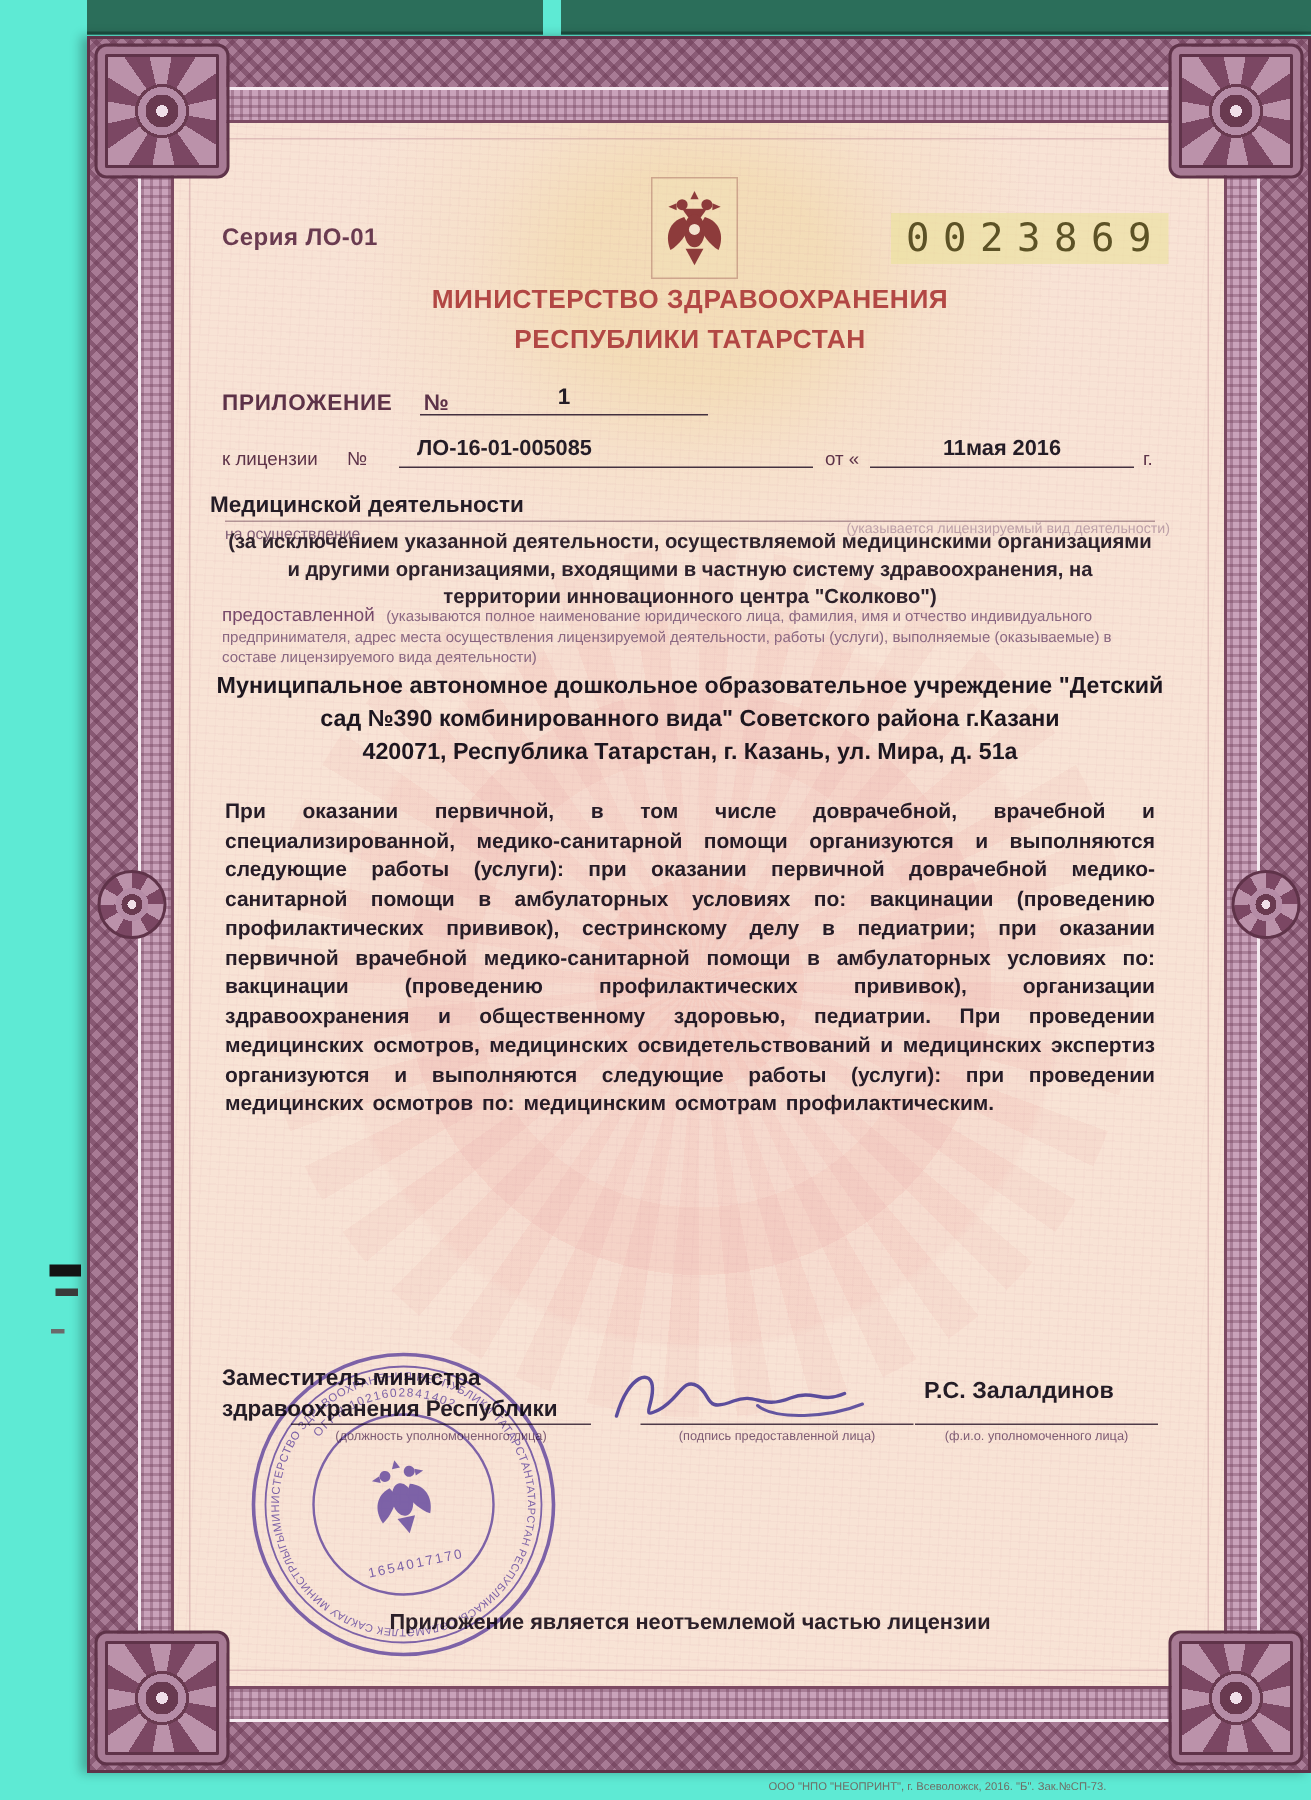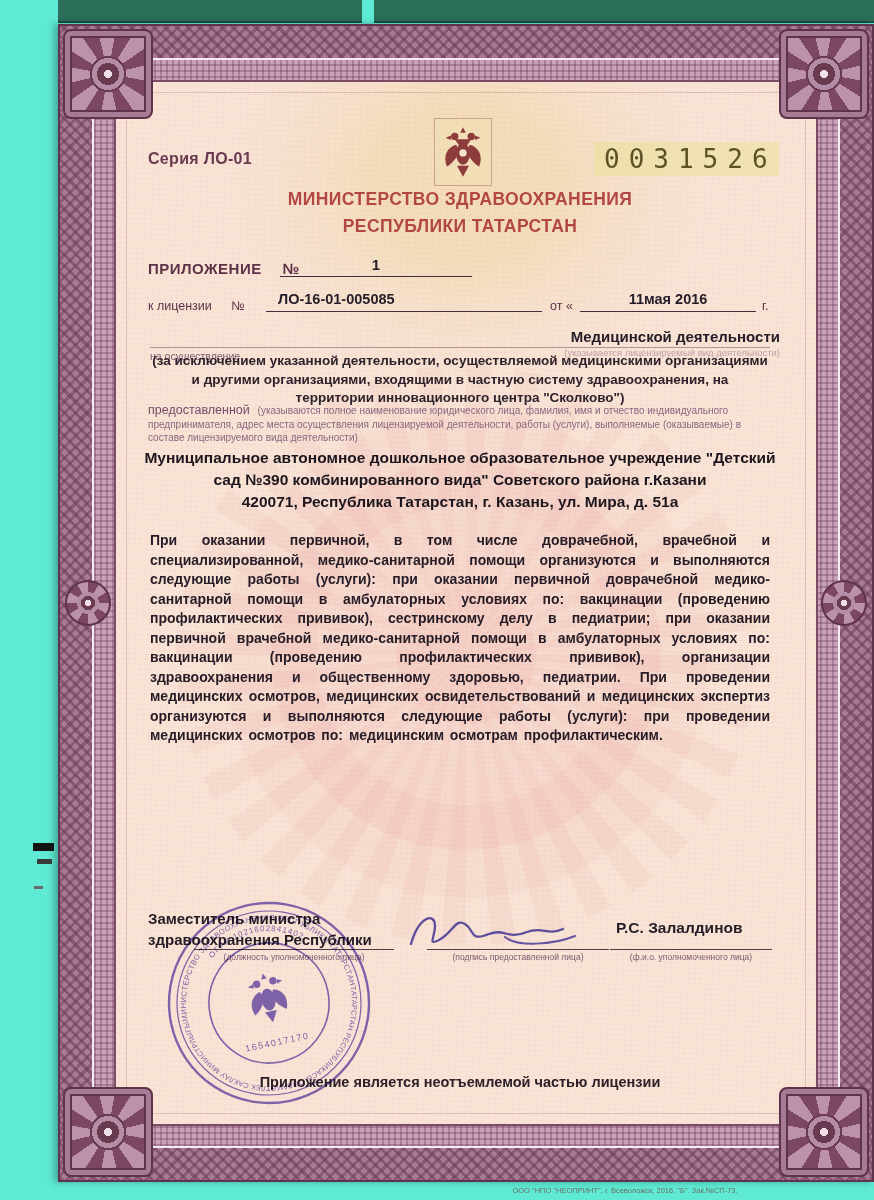--- a/index.html
+++ b/index.html
@@ -67,21 +67,21 @@
   .no-sign{margin-left:16px;}
   .annex-line{left:280px;top:256px;width:192px;text-align:center;font-size:15px;font-weight:700;
         color:#241c26;border-bottom:1.5px solid #43303f;padding-bottom:3px;}
   .lic-label{left:148px;top:299px;font-size:12.5px;color:#5d3248;}
   .lic-line{left:266px;top:291px;width:276px;font-size:14.5px;font-weight:700;color:#241c26;
         border-bottom:1.3px solid #43303f;padding-bottom:4px;padding-left:12px;box-sizing:border-box;}
   .from-label{left:550px;top:299px;font-size:12.5px;color:#5d3248;}
   .date-line{left:580px;top:291px;width:176px;display:flex;justify-content:center;
         font-size:14.5px;font-weight:700;color:#241c26;border-bottom:1.3px solid #43303f;padding-bottom:4px;}
   .year-label{left:762px;top:299px;font-size:12.5px;color:#5d3248;}
-  .act-title{left:140px;top:328px;width:640px;text-align:right;font-size:15px;font-weight:700;color:#241c26;}
+  .act-title{left:140px;top:328px;width:640px;text-align:left;font-size:15px;font-weight:700;color:#241c26;}
   .title-rule{left:150px;top:347px;width:620px;height:0;border-bottom:1px solid rgba(93,50,72,.45);}
   .small-left{left:150px;top:350px;font-size:10.5px;color:#7d5a73;}
   .small-hint{left:140px;top:347px;width:640px;text-align:right;font-size:9.5px;color:#8d6b84;opacity:.55;}
   .exclusion{left:140px;top:352px;width:640px;text-align:center;font-size:13.5px;font-weight:700;
         line-height:18.5px;color:#2e222c;}
   .granted{left:148px;top:404px;width:624px;font-size:10px;line-height:13.5px;color:#8a6781;}
   .granted-word{font-size:12.5px;color:#77496a;margin-right:5px;}
   .org{left:120px;top:447px;width:680px;text-align:center;font-size:15.5px;font-weight:700;
         line-height:22px;color:#1d161f;}
   .body-text{left:150px;top:531px;width:620px;text-align:justify;font-size:14px;font-weight:700;
@@ -137,21 +137,21 @@
           <path d="M15 14 Q19 20 21 22 L27 22 Q29 20 33 14 Z"></path>
           <ellipse cx="24" cy="30" rx="7.5" ry="12"></ellipse>
           <path d="M16.5 20 C6 23 2 33 6.5 44 C13 40 18 33 20.5 27 Z"></path>
           <path d="M31.5 20 C42 23 46 33 41.5 44 C35 40 30 33 27.5 27 Z"></path>
           <path d="M17.5 43 H30.5 L24 55 Z"></path>
         </g>
         <circle cx="24" cy="29" r="4" fill="#f4e3cf"></circle>
       </svg>
     </div>
 
-    <div class="abs form-number">0031526</div>
+    <div class="abs form-number">0023869</div>
 
     <div class="abs ministry">
       <div>МИНИСТЕРСТВО ЗДРАВООХРАНЕНИЯ</div>
       <div>РЕСПУБЛИКИ ТАТАРСТАН</div>
     </div>
 
     <div class="abs annex-label">
       <span>ПРИЛОЖЕНИЕ</span>
       <span class="no-sign">№</span>
     </div>

